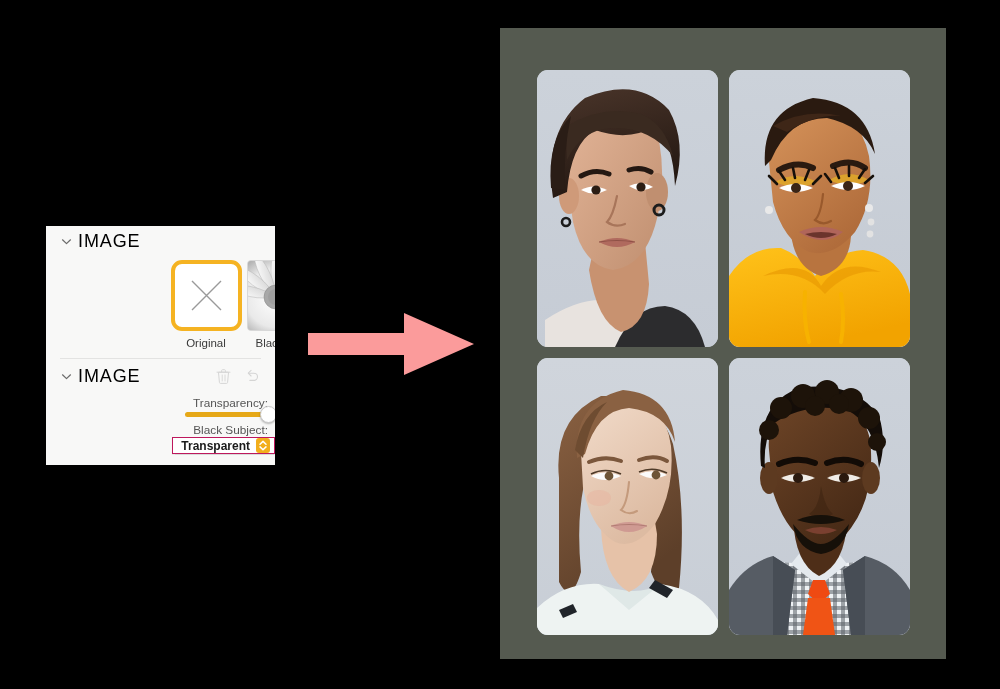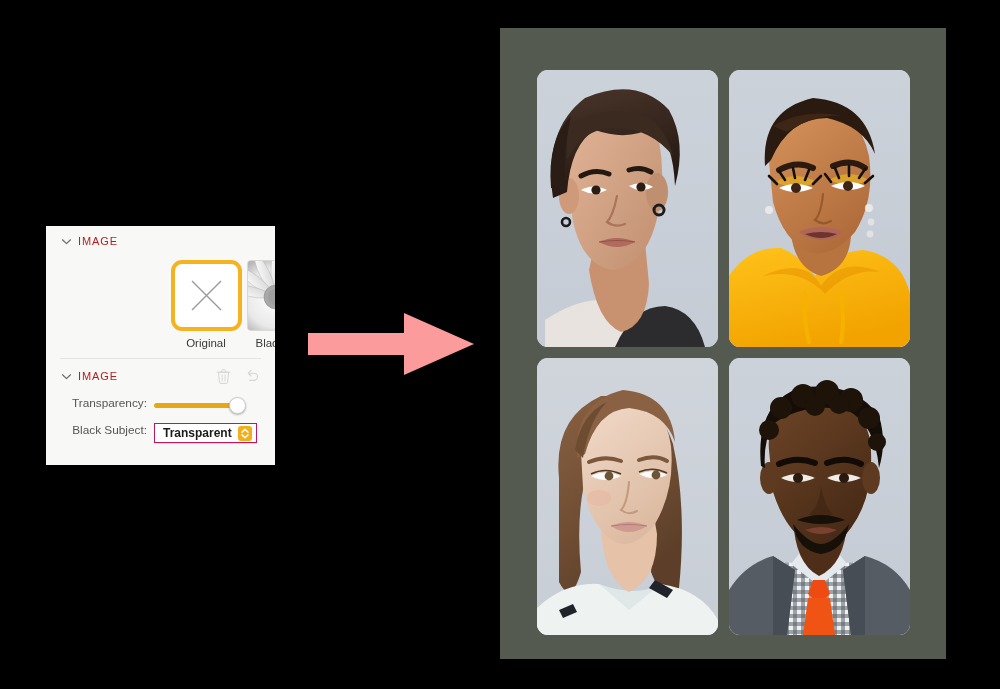--- a/index.html
+++ b/index.html
@@ -41,23 +41,23 @@
   .disclosure {
     width: 11px;
     height: 11px;
     margin-right: 6px;
     flex: none;
     position: relative;
   }
   .disclosure svg { display: block; }
 
   .section-title {
-    font-size: 11px;
+    font-size: 18px;
     letter-spacing: 0.9px;
-    color: #b91c1c;
+    color: #000000;
     font-weight: 400;
   }
 
   .header-actions {
     margin-left: auto;
     display: flex;
     align-items: center;
     gap: 13px;
     padding-right: 16px;
   }
@@ -116,24 +116,25 @@
 
   .divider {
     height: 1px;
     background: #e3e3e2;
     margin: 9px 14px 0 14px;
   }
 
   
   .prop-row {
     display: flex;
-    align-items: flex-start;
+    align-items: flex-end;
     height: 22px;
     margin-top: 5px;
     padding-left: 15px;
+    flex-direction: column;
   }
   .prop-label {
     width: 86px;
     text-align: right;
     font-size: 11.8px;
     color: #555555;
     flex: none;
     padding-right: 7px;
     white-space: nowrap;
   }

